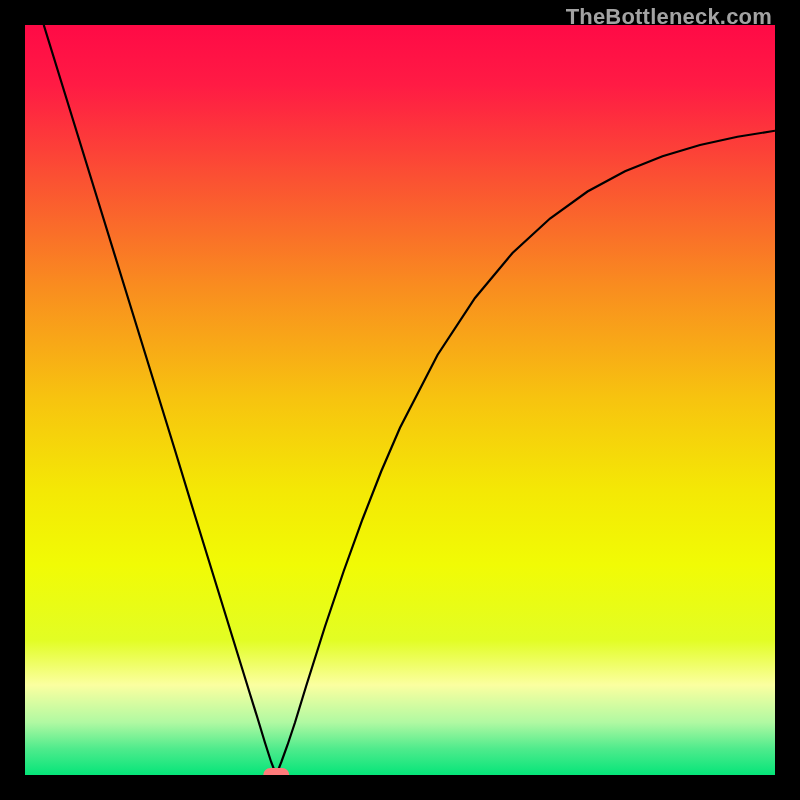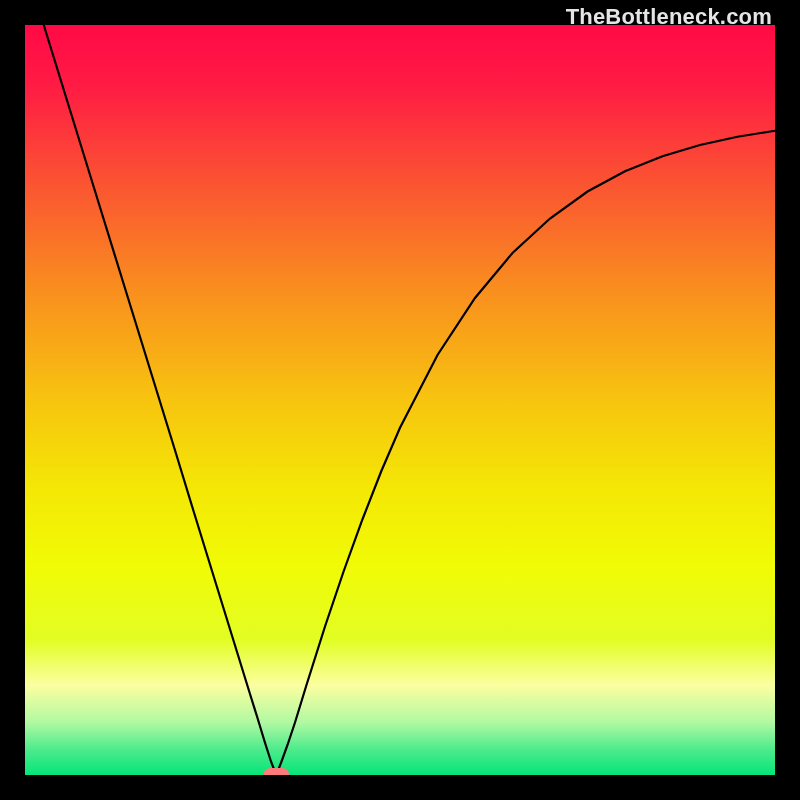--- a/index.html
+++ b/index.html
@@ -16,21 +16,21 @@
     left: 25px;
     top: 25px;
     width: 750px;
     height: 750px;
     background: #000000;
   }
   .watermark {
     position: absolute;
     top: 4px;
     right: 28px;
-    color: #e5e5e5;
+    color: #a3a3a3;
     font-size: 22px;
     font-weight: 600;
     letter-spacing: 0.2px;
     z-index: 10;
   }
   .plot-area {
     position: absolute;
     left: 0;
     top: 0;
     width: 750px;

